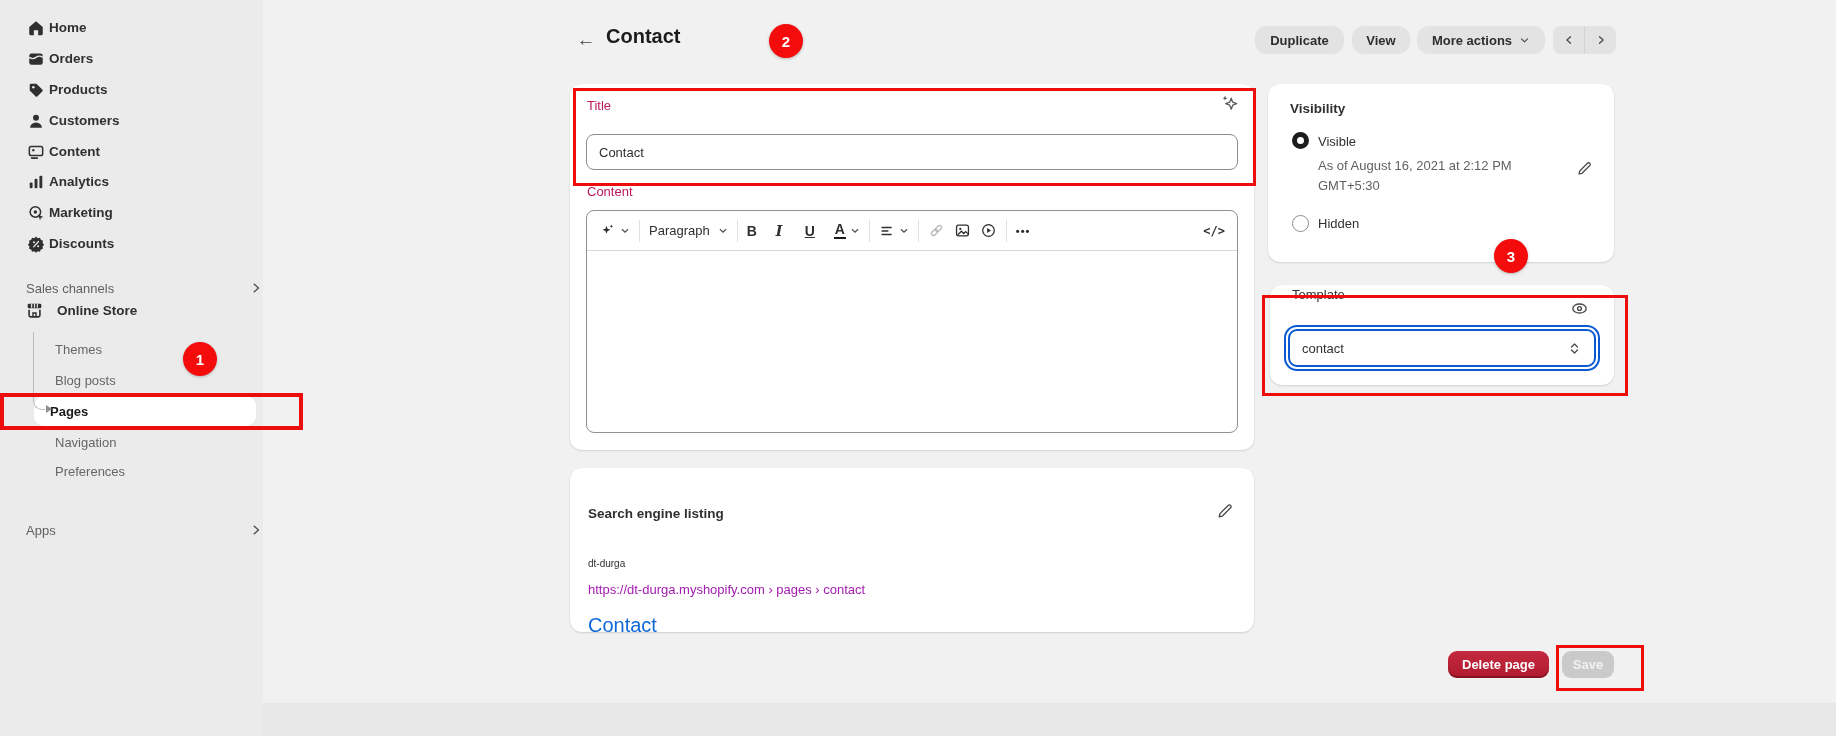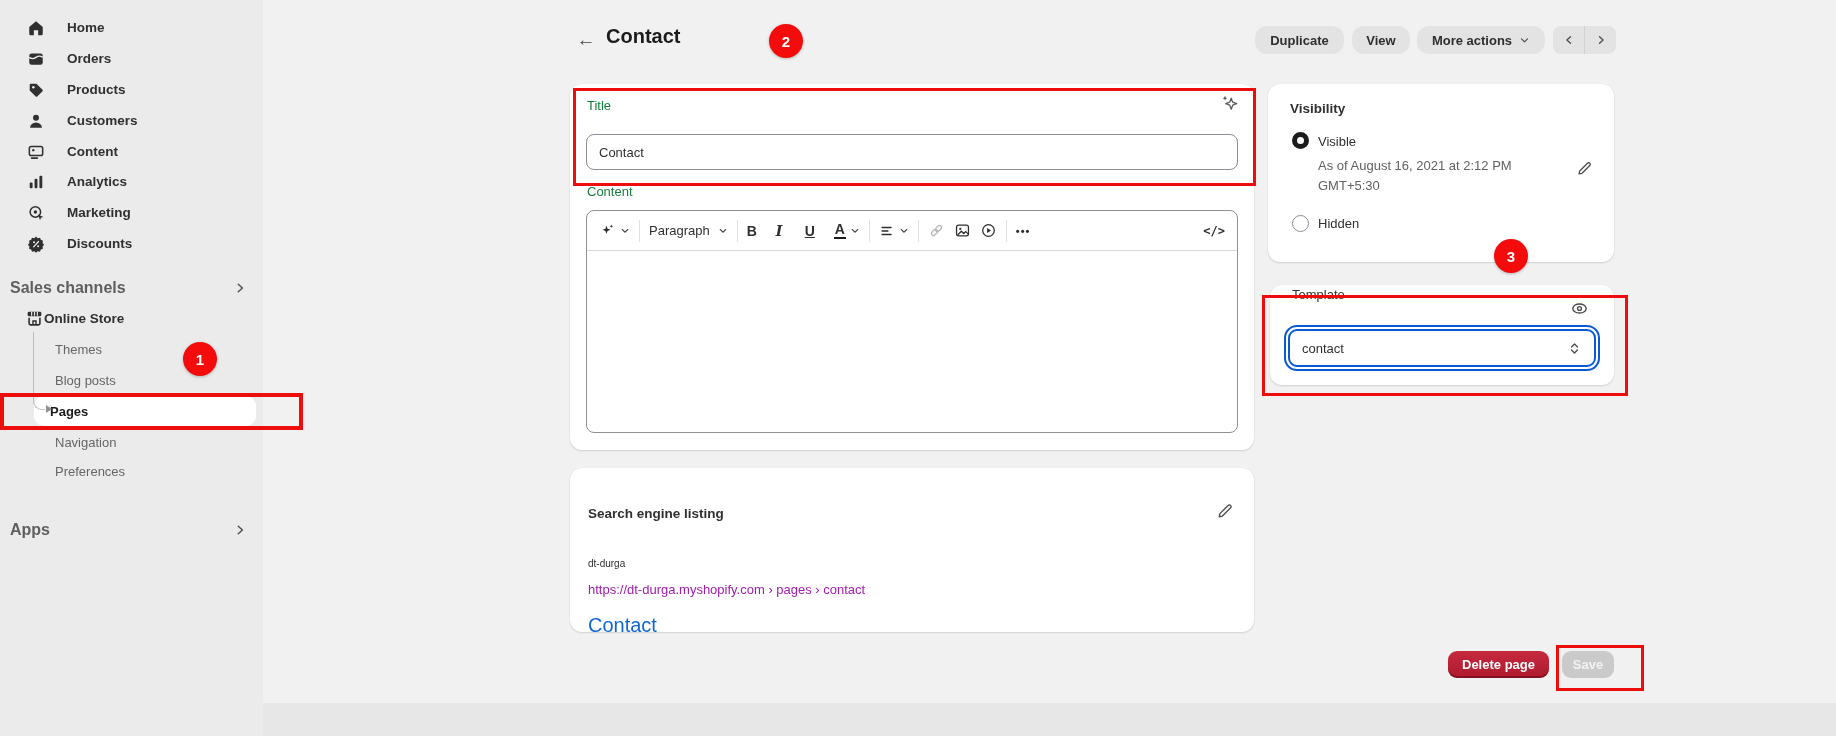--- a/index.html
+++ b/index.html
@@ -4,26 +4,26 @@
 <style>
   * { margin:0; padding:0; box-sizing:border-box; }
   body { background:#f1f1f1; }
   .screen{position:relative;width:1836px;height:736px;background:#f1f1f1;overflow:hidden;
     font-family:"Liberation Sans","DejaVu Sans",sans-serif;color:#303030;}
   svg{display:block}
 
   
   .sidebar{position:absolute;left:0;top:0;width:263px;height:736px;background:#ebebeb;z-index:1}
   .nav-item{position:absolute;left:0;width:263px;height:31px;display:flex;align-items:center;
-    padding-left:27px;gap:22px;font-size:13.5px;font-weight:600;color:#303030;cursor:pointer}
+    padding-left:27px;gap:4px;font-size:13.5px;font-weight:600;color:#303030;cursor:pointer}
   .nav-item .ic{width:18px;height:18px;flex:0 0 18px}
-  .section-row{position:absolute;left:0;width:263px;height:30px;display:flex;align-items:center;
-    justify-content:space-between;padding:0 16px 0 10px;font-size:16px;font-weight:700;color:#5f5f5f}
-  .store-row{position:absolute;left:0;top:303px;width:263px;height:30px;display:flex;align-items:center;
-    padding-left:25px;font-size:13.5px;font-weight:600;color:#303030;cursor:pointer}
+  .section-row{position:absolute;left:16px;width:263px;height:30px;display:flex;align-items:center;
+    justify-content:space-between;padding:0 16px 0 10px;font-size:13px;font-weight:400;color:#5f5f5f}
+  .store-row{position:absolute;left:0;top:295px;width:263px;height:30px;display:flex;align-items:center;
+    padding-left:25px;gap:13px;font-size:13.5px;font-weight:600;color:#303030;cursor:pointer}
   .sub-item{position:absolute;left:55px;height:30px;display:flex;align-items:center;
     font-size:13px;color:#666;cursor:pointer}
   .pages-pill{position:absolute;left:34px;top:396px;width:222px;height:30px;background:#fff;
     border-radius:10px;display:flex;align-items:center;padding-left:16px;font-size:13px;
     font-weight:700;color:#1a1a1a;z-index:2;cursor:pointer}
   .tree-line{position:absolute;left:33px;top:332px;width:12px;height:78px;border-left:1.5px solid #bdbdbd;
     border-bottom:1.5px solid #bdbdbd;border-bottom-left-radius:9px;z-index:3;pointer-events:none}
   .tree-arrow{position:absolute;left:46px;top:405px;width:0;height:0;border-left:6px solid #8f8f8f;
     border-top:4.5px solid transparent;border-bottom:4.5px solid transparent;z-index:3;pointer-events:none}
 
@@ -38,21 +38,21 @@
   .pager .cell{width:31px;height:28px;display:flex;align-items:center;justify-content:center;cursor:pointer}
   .pager .div{width:1px;height:28px;background:#d2d2d2}
 
   
   .card{position:absolute;background:#fff;border-radius:12px;
     box-shadow:0 1px 2px rgba(0,0,0,.13),0 0 1px rgba(0,0,0,.08)}
   .card-main{left:570px;top:84px;width:684px;height:366px}
   .card-seo{left:570px;top:468px;width:684px;height:164px}
   .card-vis{left:1268px;top:84px;width:346px;height:178px}
   .card-tpl{left:1270px;top:285px;width:344px;height:100px}
-  .field-label{position:absolute;font-size:13px;color:#15803d}
+  .field-label{position:absolute;font-size:13px;color:#be185d}
   .title-input{position:absolute;left:16px;top:50px;width:652px;height:36px;border:1px solid #898f94;
     border-radius:8px;padding:0 12px;font-size:13px;color:#303030;background:#fff;
     font-family:"Liberation Sans","DejaVu Sans",sans-serif}
   .editor{position:absolute;left:16px;top:126px;width:652px;height:223px;border:1px solid #8d9296;
     border-radius:8px;overflow:hidden;background:#fff}
   .toolbar{height:40px;border-bottom:1px solid #d7d7d7;display:flex;align-items:center;padding:0 12px;gap:9px}
   .tb{display:flex;align-items:center;gap:4px;cursor:pointer;color:#2e2e2e}
   .tb-sep{width:1px;height:22px;background:#e1e1e1}
   .tb-letter{width:20px;text-align:center;font-size:14px;font-weight:700}
   .tb-i{font-family:"DejaVu Serif","Liberation Serif",serif;font-style:italic;font-weight:600}

